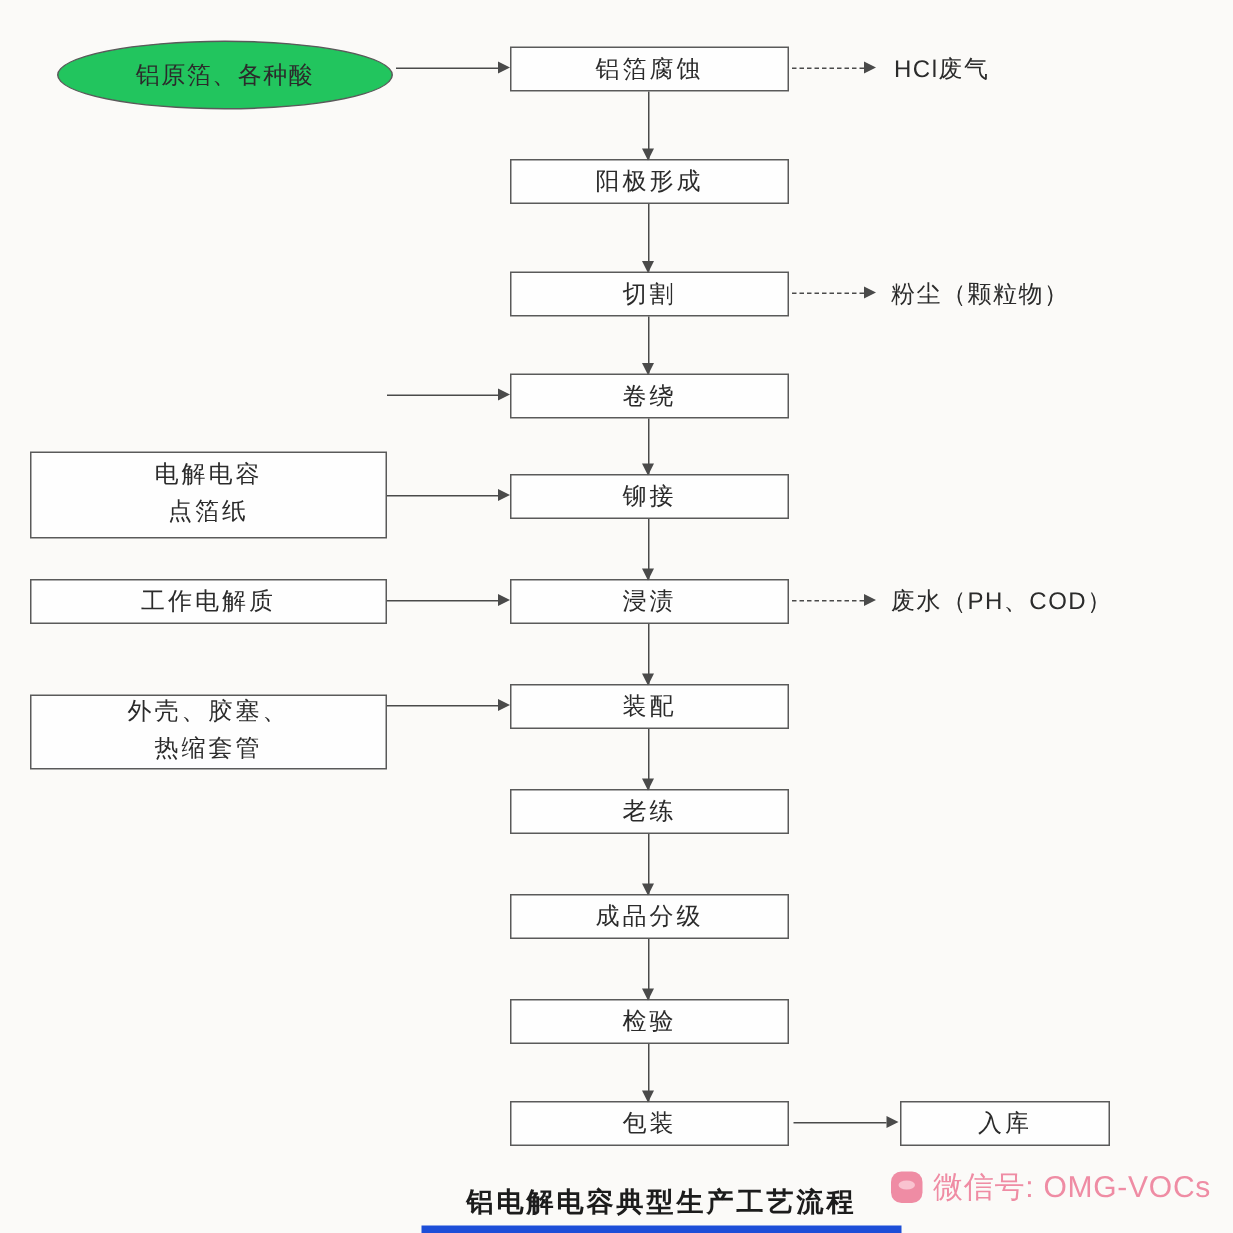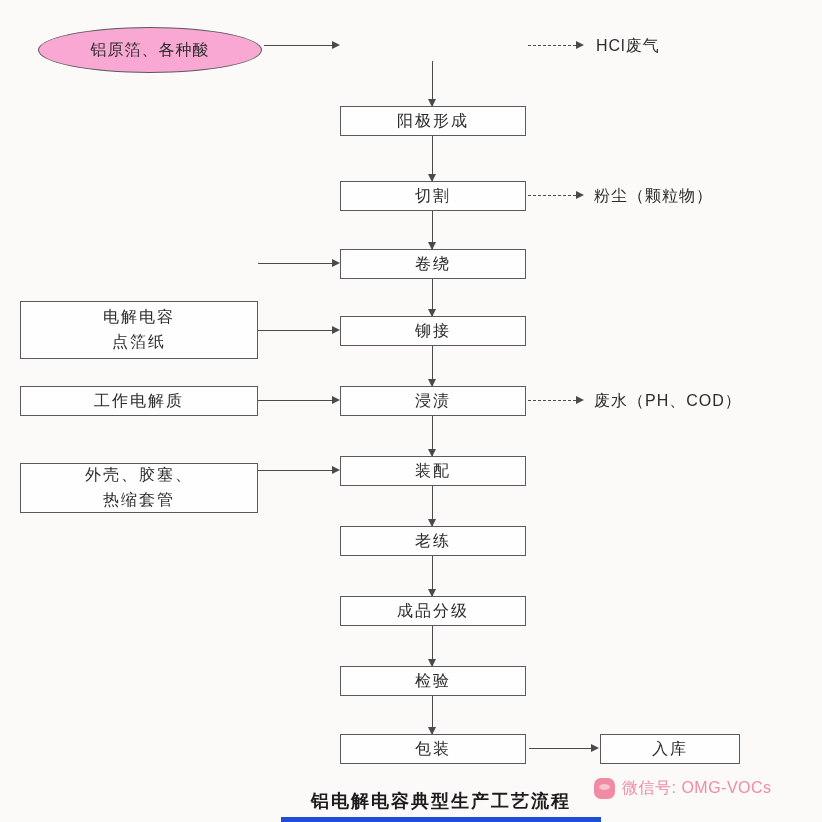--- a/index.html
+++ b/index.html
@@ -30,21 +30,21 @@
   .lbox { left: 20px; width: 238px; }
   .sbox { left: 600px; width: 140px; height: 30px; font-family: Liberation Mono, monospace; }
   .multiline { white-space: pre-line; text-align: center; line-height: 1.55; }
   .ellipse {
     position: absolute;
     left: 38px; top: 27px; width: 224px; height: 46px;
     border: 1px solid #5a5a5a;
     border-radius: 50%;
     display: flex; align-items: center; justify-content: center;
     font-size: 16px;
-    background: #f9a8d4;
+    background: #22c55e;
     letter-spacing: 1px;
   }
   .h-arrow { position: absolute; height: 0; border-top: 1.5px solid #4a4a4a; }
   .h-arrow::after {
     content: "";
     position: absolute;
     right: -8px; top: -4.7px;
     width: 0; height: 0;
     border-left: 8px solid #4a4a4a;
     border-top: 4px solid transparent;
@@ -86,31 +86,34 @@
     flex: 0 0 auto;
   }
   .wm-icon::after {
     content: "";
     position: absolute;
     left: 5px; top: 6px;
     width: 11px; height: 6px;
     border-radius: 50%;
     background: #f9c3d0;
   }
-  .wm-text { font-size: 16px; color: #ef8ca4; letter-spacing: 0.5px; }
+  .wm-text { font-size: 20px; color: #ef8ca4; letter-spacing: 0.5px; }
 </style>
 </head>
 <body>
 
 <div class="stage">
 
   <div class="ellipse">
     <span>铝原箔、各种酸</span>
   </div>
 
+  <div class="box pbox" style="top:31px">
+      <span>铝箔腐蚀</span>
+    </div>
   <div class="box pbox" style="top:106px">
       <span>阳极形成</span>
     </div>
   <div class="box pbox" style="top:181px">
       <span>切割</span>
     </div>
   <div class="box pbox" style="top:249px">
       <span>卷绕</span>
     </div>
   <div class="box pbox" style="top:316px">

